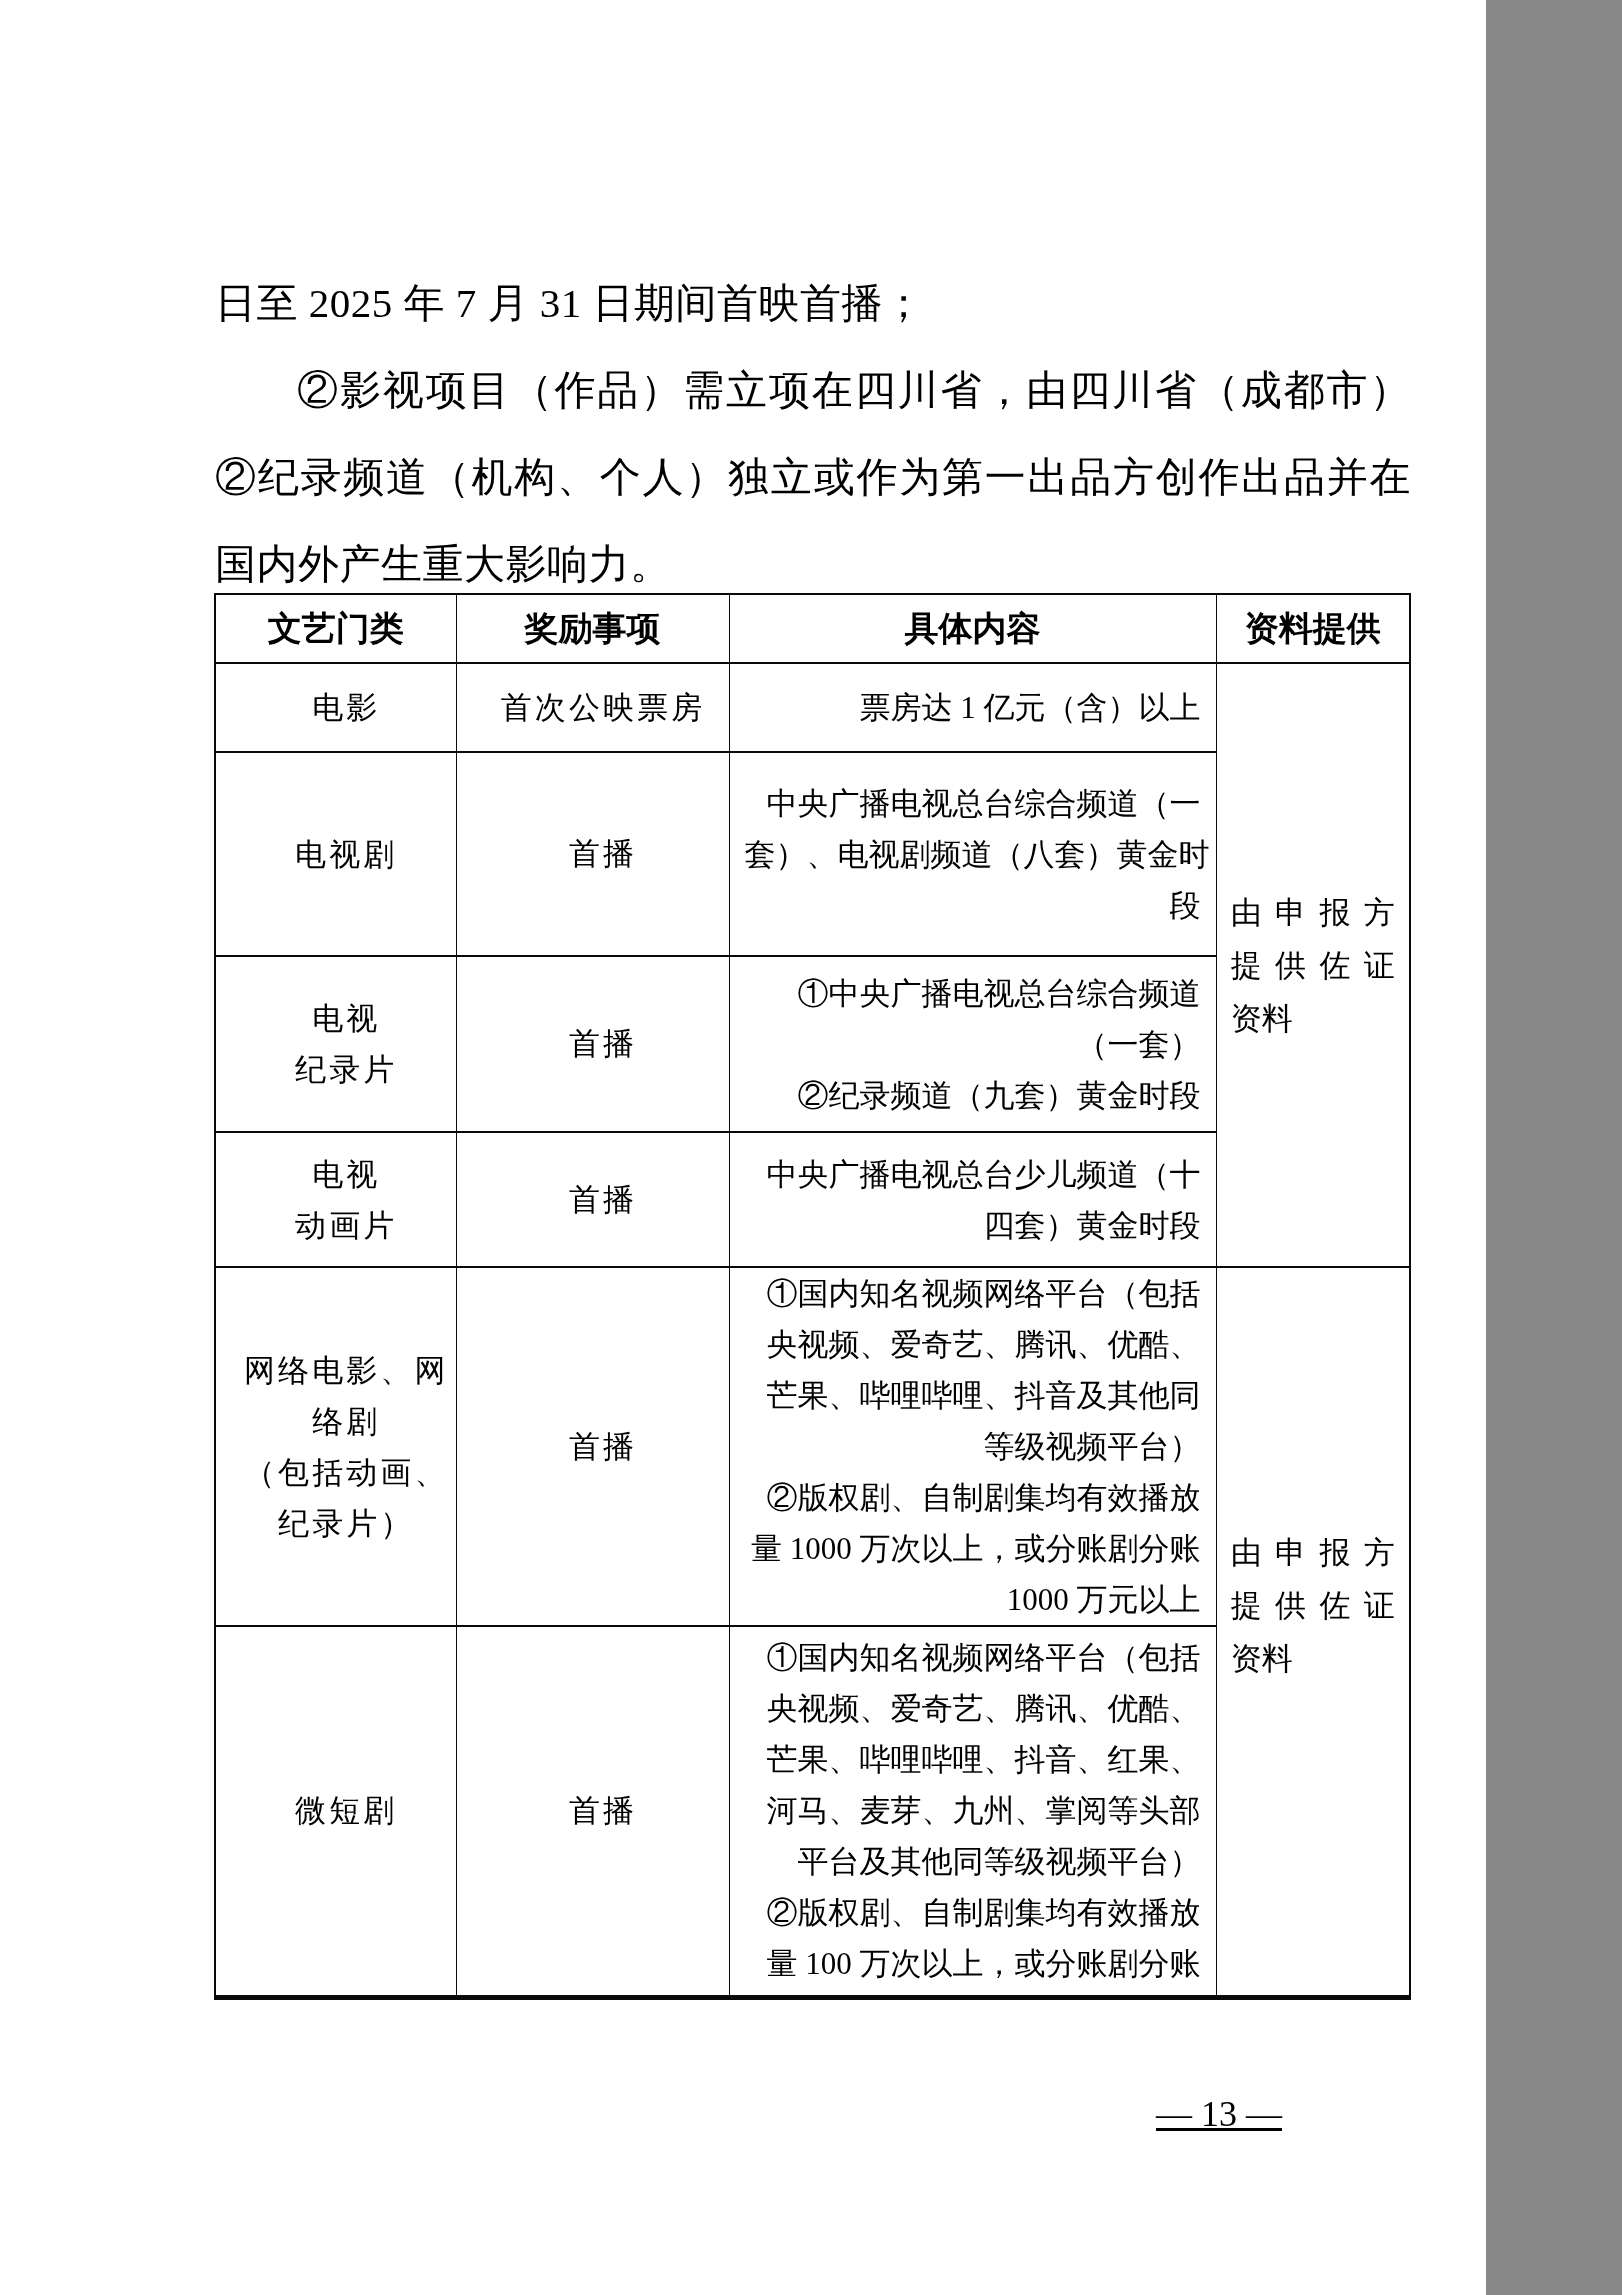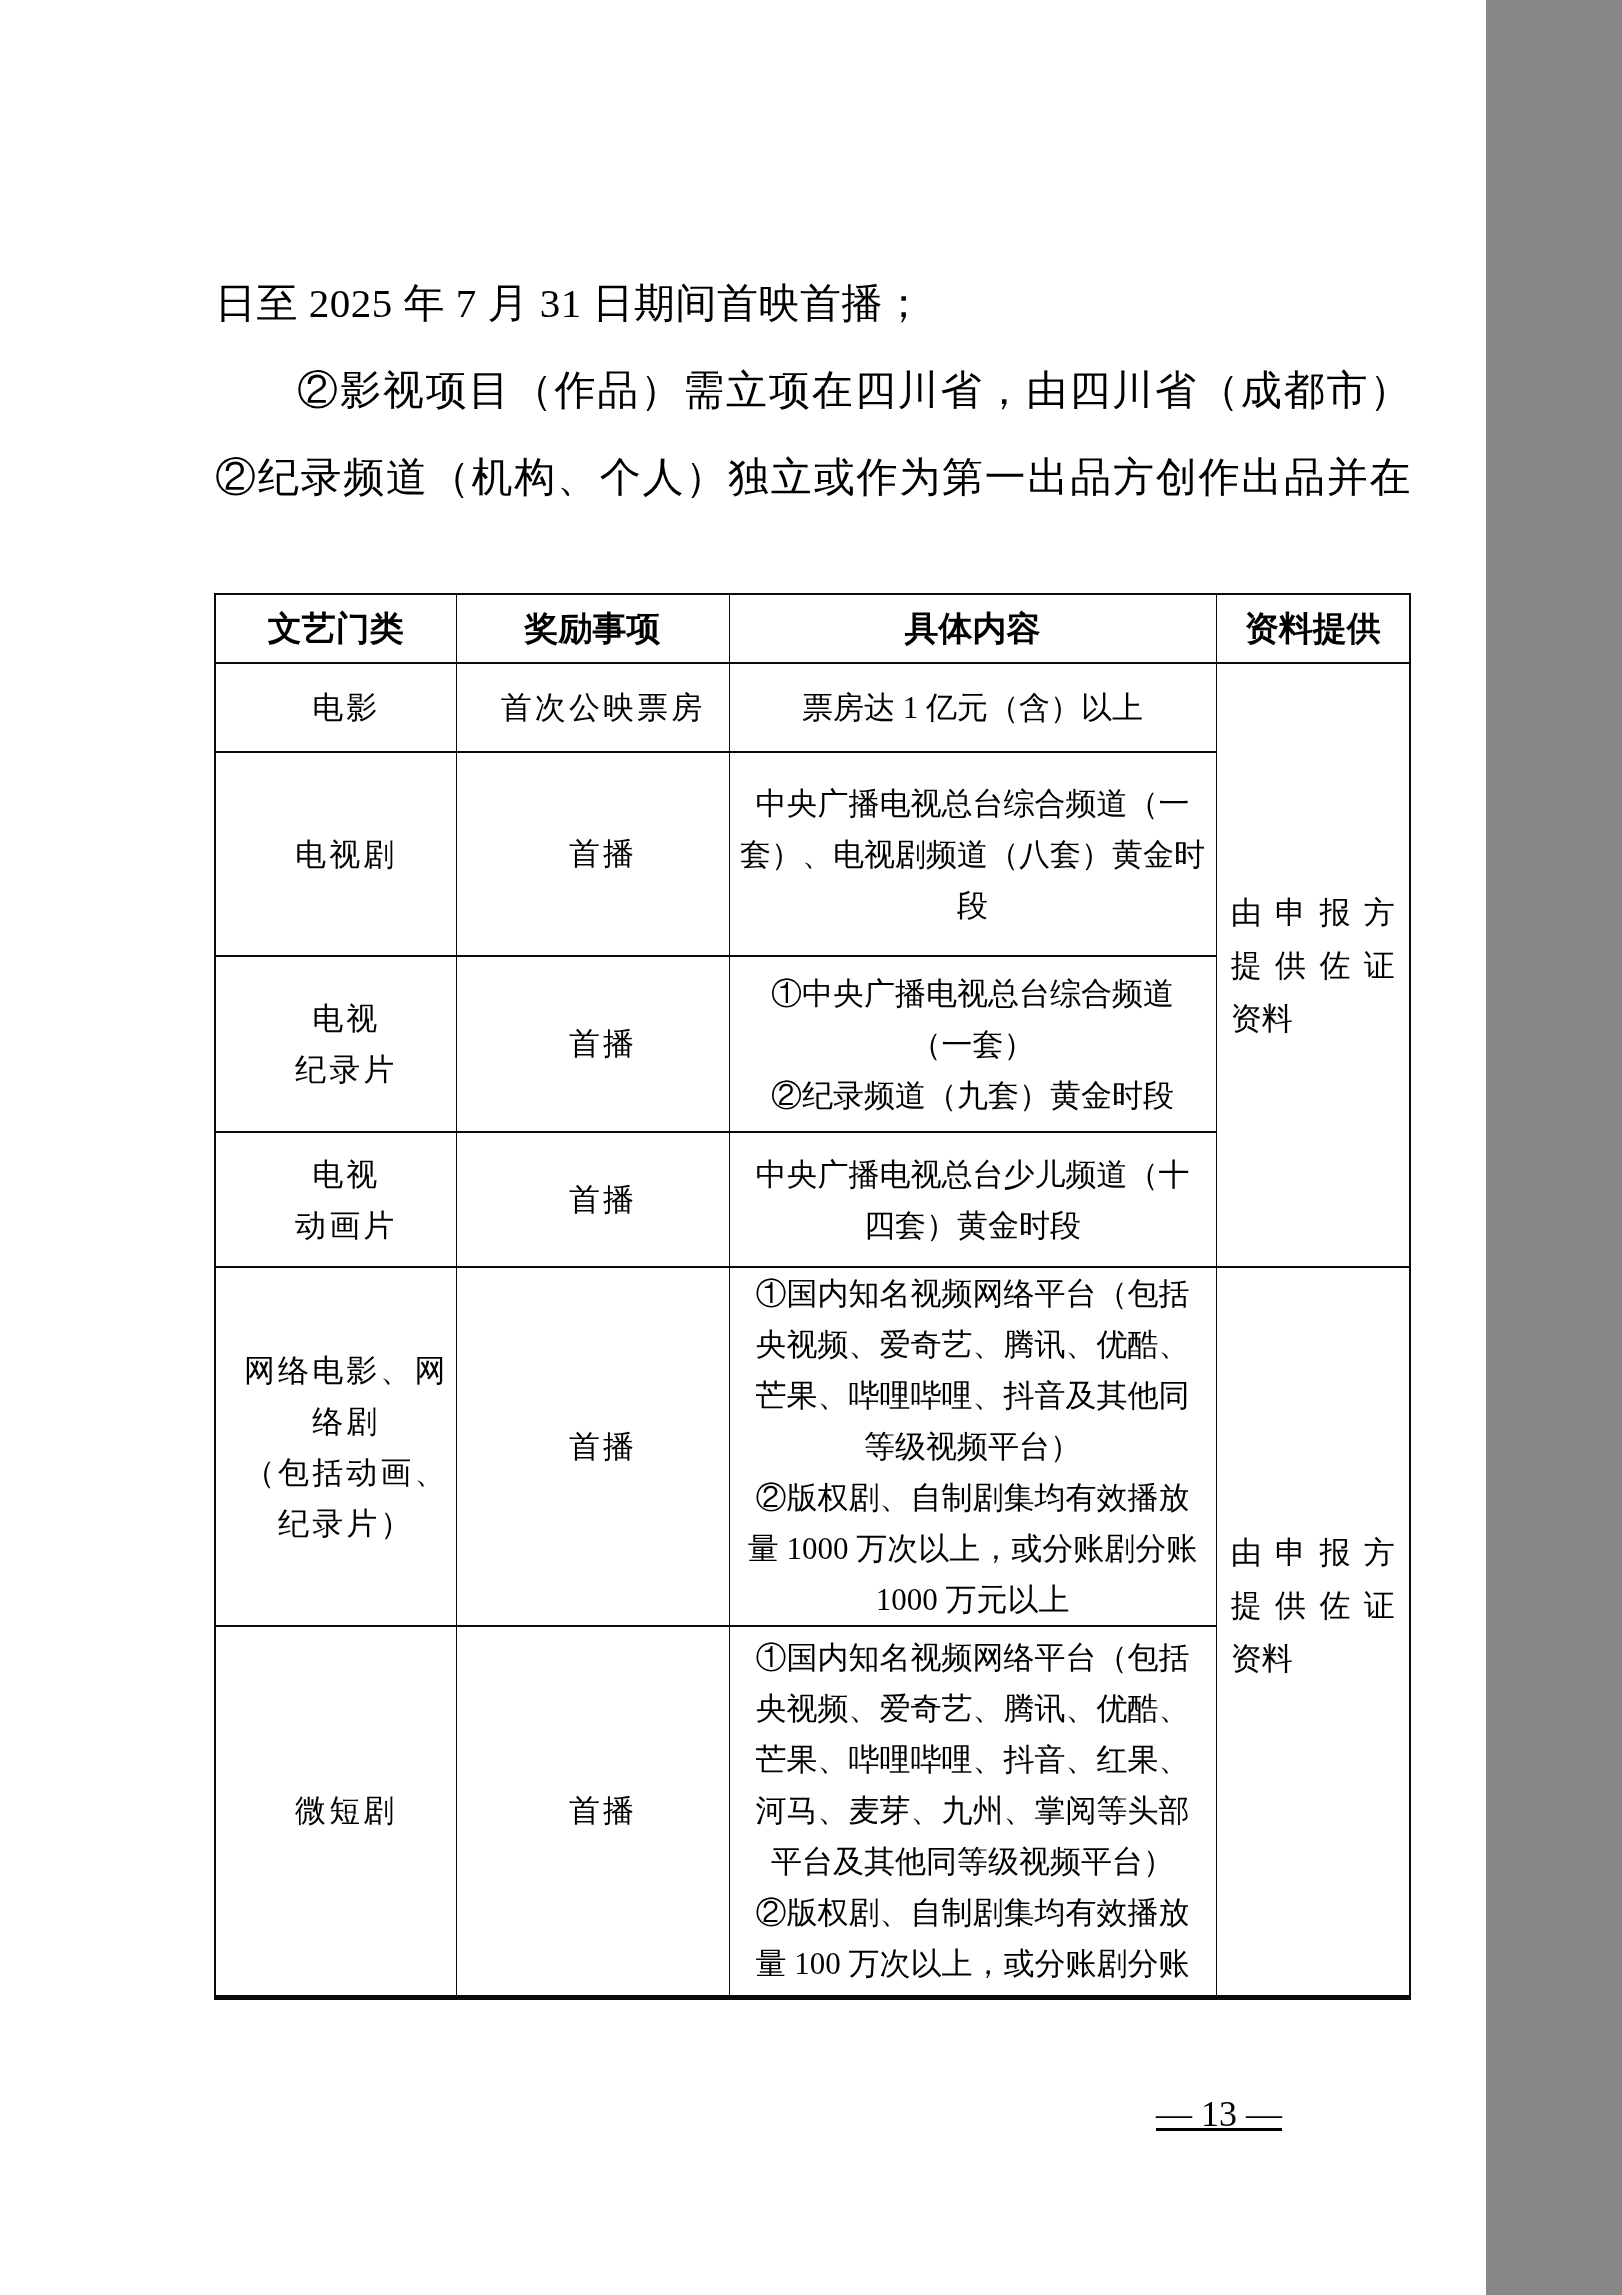--- a/index.html
+++ b/index.html
@@ -73,21 +73,21 @@
     line-height: 51px;
     white-space: nowrap;
     letter-spacing: 3.1px;
     padding-left: 21px;   
   }
   td.award {
     text-align: center;
     letter-spacing: 3.1px;
     padding-left: 21px;
   }
-  td.detail { padding: 0 9px; text-align: center; }
+  td.detail { padding: 0 15px; text-align: right; }
   td.detail .tline {
     line-height: 51px;
     white-space: nowrap;
   }
   td.evidence {
     padding: 0 14.3px;
     text-align: left;
   }
   td.evidence .tline { line-height: 53px; }
   td.evidence .tline.jline { text-align: justify; text-align-last: justify; }
@@ -106,20 +106,21 @@
 </style>
 </head>
 <body>
 
 <div class="page">
 
   <div class="intro">
     <div class="iline">日至 2025 年 7 月 31 日期间首映首播；</div>
     <div class="iline just indent">②影视项目（作品）需立项在四川省，由四川省（成都市）</div>
     <div class="iline just">②纪录频道（机构、个人）独立或作为第一出品方创作出品并在</div>
+    <div class="iline">国内外产生重大影响力。</div>
   </div>
 
   <table class="award-table">
     <colgroup>
       <col class="c1">
         <col class="c2">
         <col class="c3">
         <col class="c4">
     </colgroup>
     <tbody>

